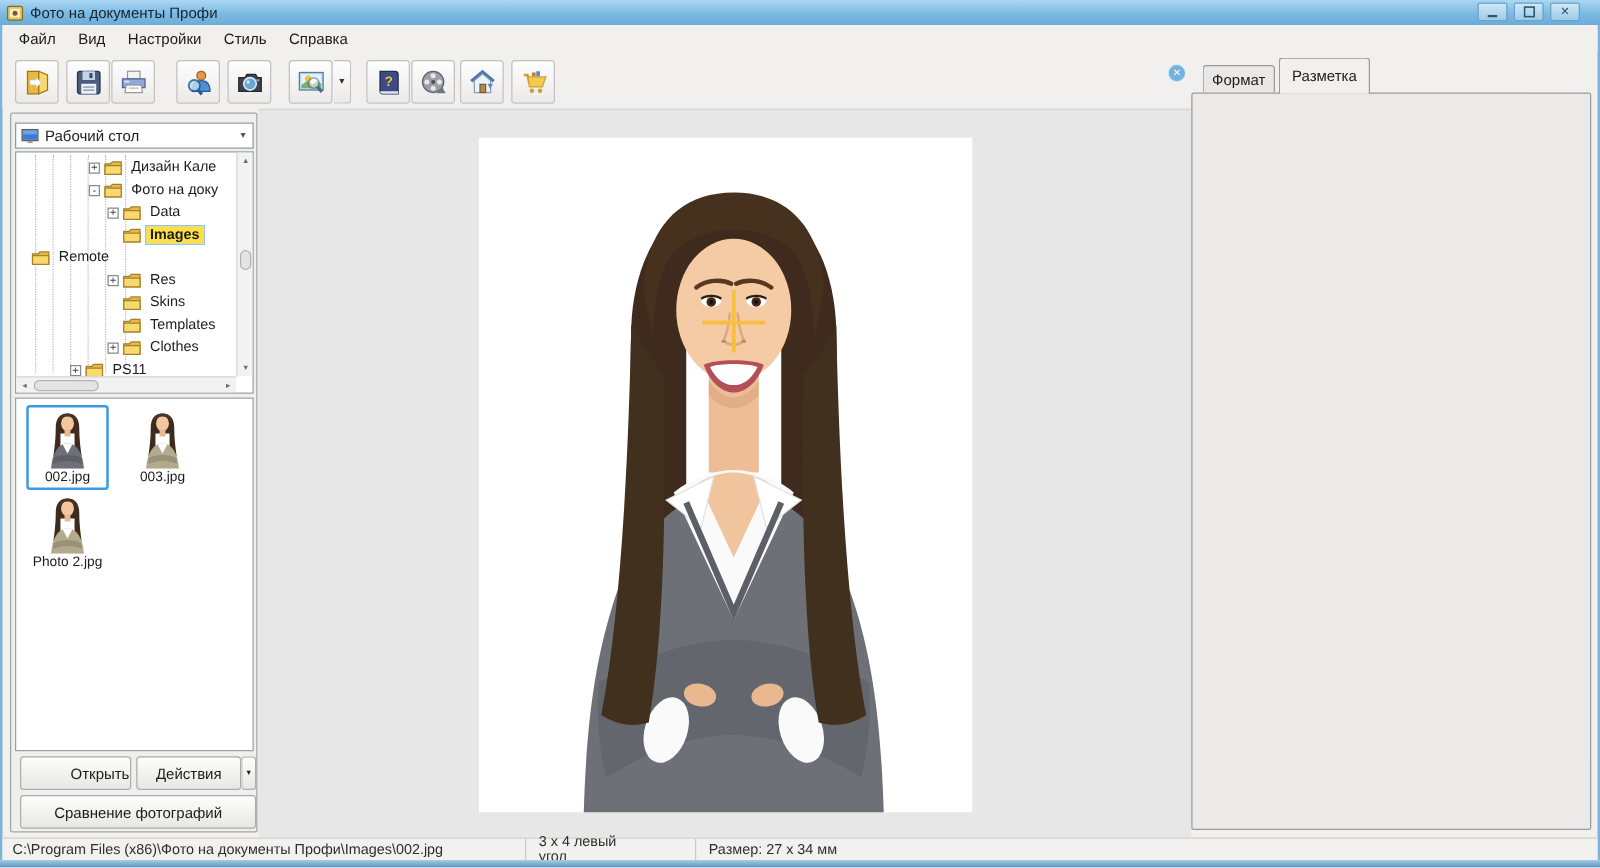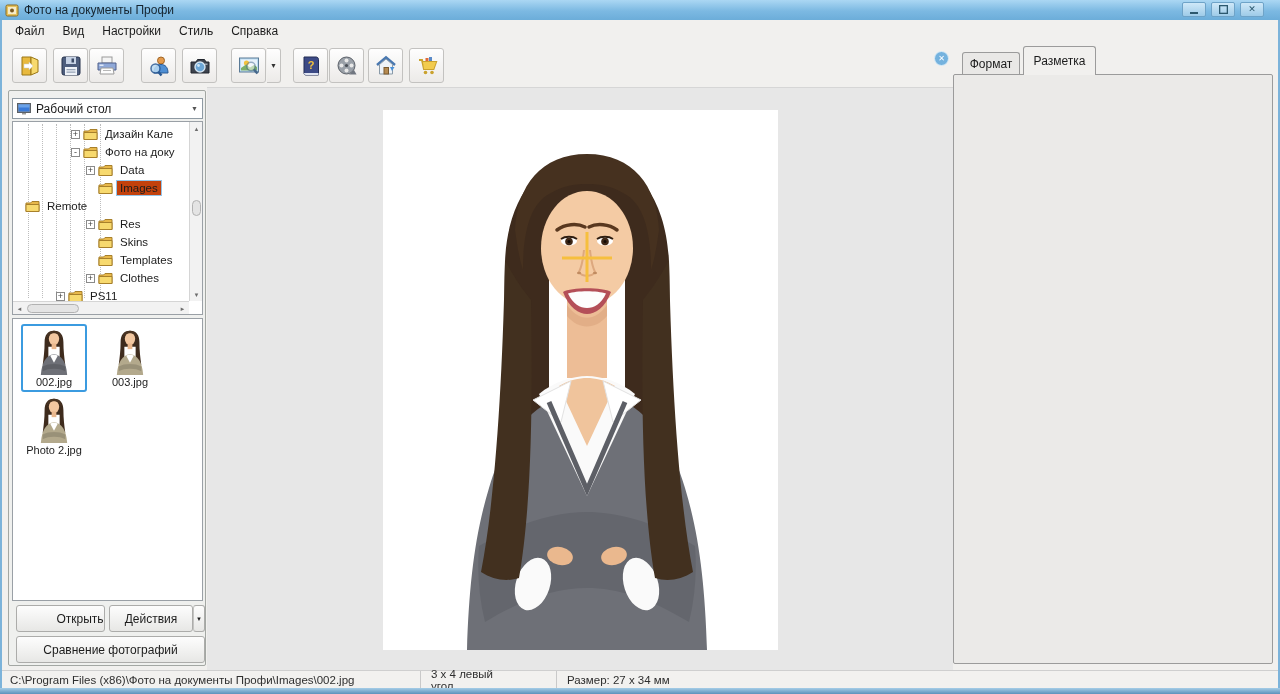--- a/index.html
+++ b/index.html
@@ -29,21 +29,21 @@
   
   .left-panel { left:8px; top:90px; width:198px; height:576px; background:#eff0ee; border:1px solid #a3a7a3; border-radius:2px; }
   .combo { left:12px; top:98px; width:191px; height:21px; background:#fff; border:1px solid #8f9aa3; display:flex; align-items:center; padding:0 4px; font-size:12px; }
   .combo .caret { margin-left:auto; color:#555; font-size:7px; }
   .tree-box { left:12px; top:121px; width:191px; height:194px; background:#fff; border:1px solid #9aa0a6; overflow:hidden; }
   .tree-rows { position:absolute; left:0; top:3px; right:13px; }
   .tree-row { height:18px; display:flex; align-items:center; white-space:nowrap; font-size:11.5px; position:relative; }
   .exp { width:9px; height:9px; background:#fff; border:1px solid #8a8a8a; color:#444; font-size:9px; line-height:7px; text-align:center; margin-right:3px; flex:none; }
   .exp.blank { visibility:hidden; }
   .tree-label { padding:1px 3px; }
-  .tree-label.sel { background:#c2410c; outline:1px solid #94c4e8; }
+  .tree-label.sel { background:#fde047; outline:1px solid #94c4e8;font-weight:bold; }
   .guide { position:absolute; top:2px; bottom:16px; width:0; border-left:1px dotted #bdbdbd; }
   .vscroll { position:absolute; right:0; top:0; width:13px; bottom:13px; background:#f2f2f2; border-left:1px solid #d5d5d5; }
   .hscroll { position:absolute; left:0; bottom:0; height:13px; right:13px; background:#f2f2f2; border-top:1px solid #d5d5d5; }
   .sb-arrow { position:absolute; color:#6e6e6e; font-size:6px; width:13px; height:13px; display:flex; align-items:center; justify-content:center; }
   .sb-thumb-v { position:absolute; left:2px; width:9px; height:16px; background:#e4e4e4; border:1px solid #b2b2b2; border-radius:7px; top:78px; }
   .sb-thumb-h { position:absolute; top:2px; height:9px; width:52px; background:#e4e4e4; border:1px solid #b2b2b2; border-radius:7px; left:14px; }
 
   .thumbs-box { left:12px; top:318px; width:191px; height:283px; background:#fff; border:1px solid #9aa0a6; display:flex; flex-wrap:wrap; align-content:flex-start; padding:5px 8px; column-gap:10px; }
   .thumb { width:66px; height:68px; display:flex; flex-direction:column; align-items:center; border:2px solid transparent; border-radius:3px; padding-top:2px; }
   .thumb.selected { border-color:#3b9be0; }

